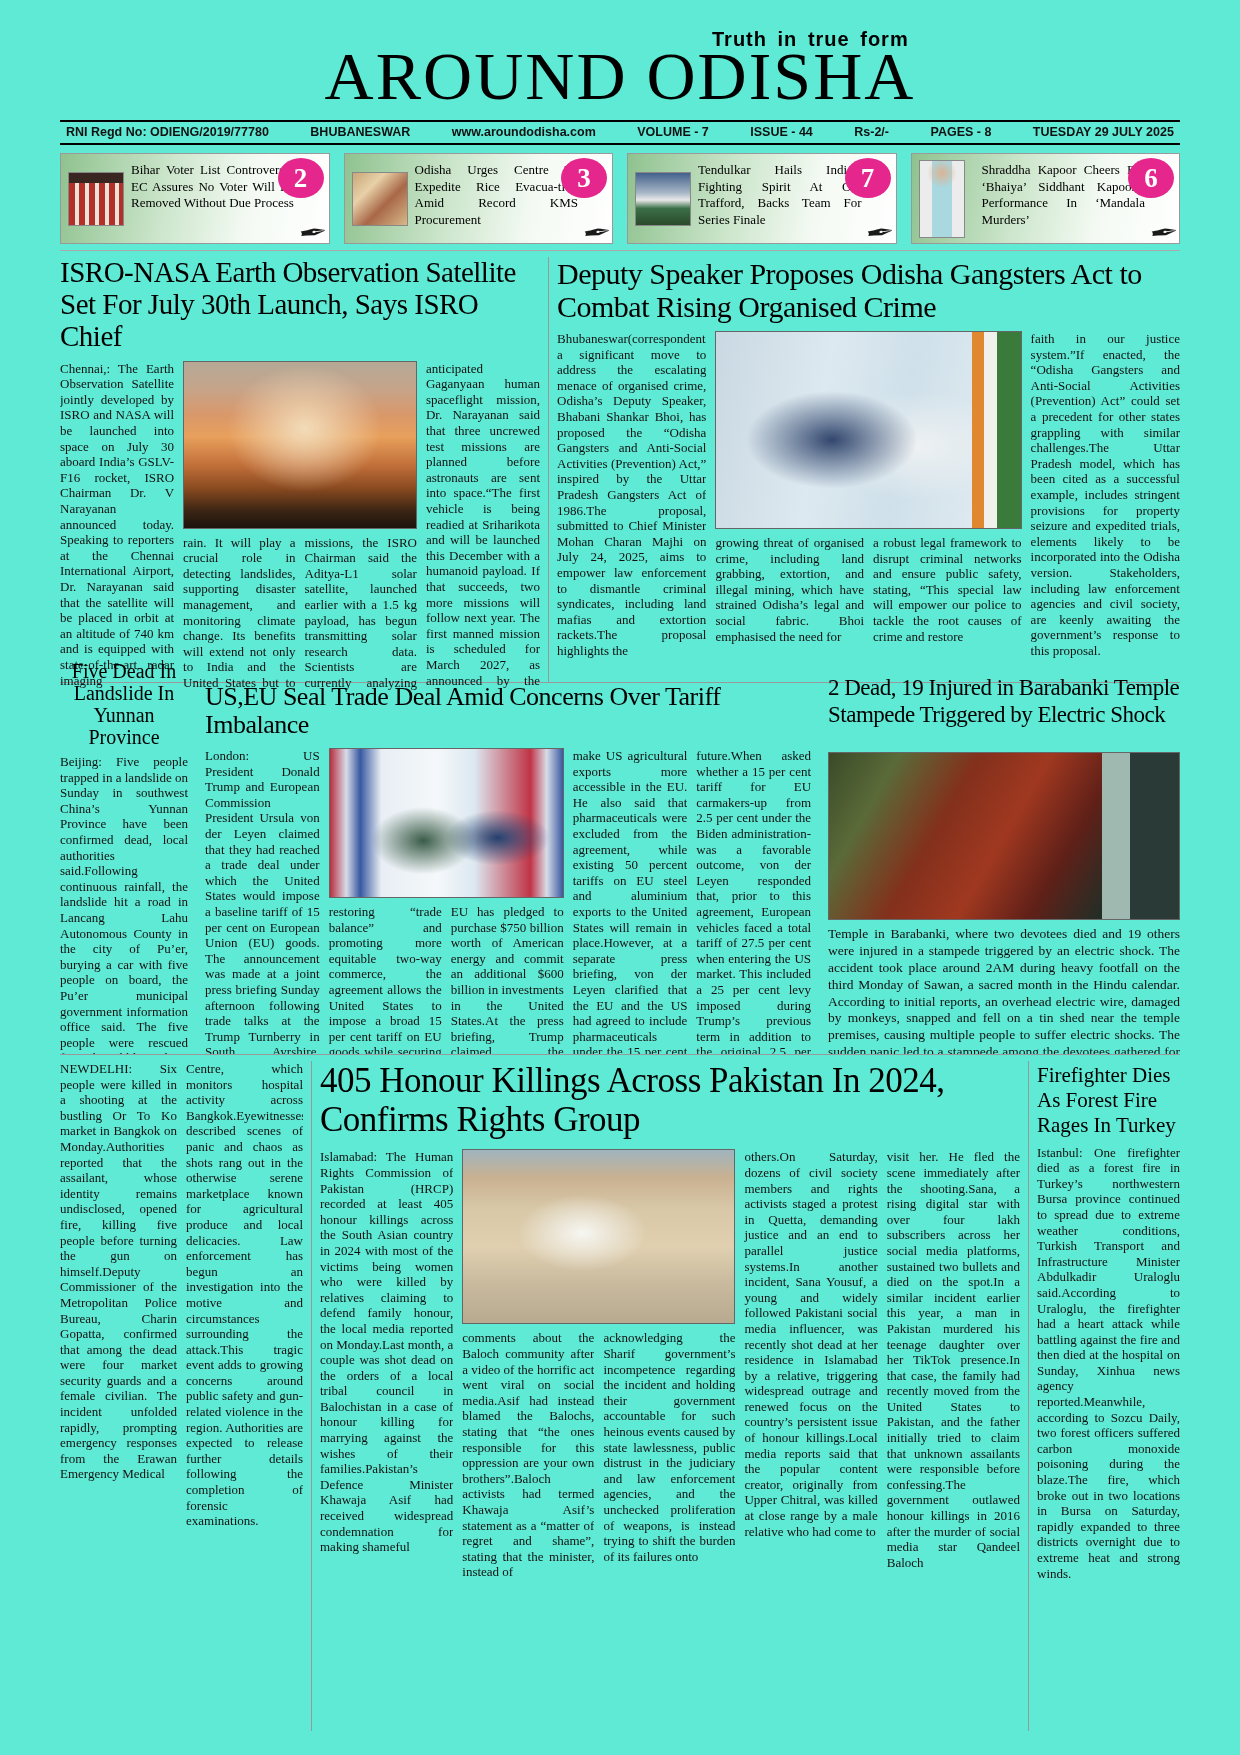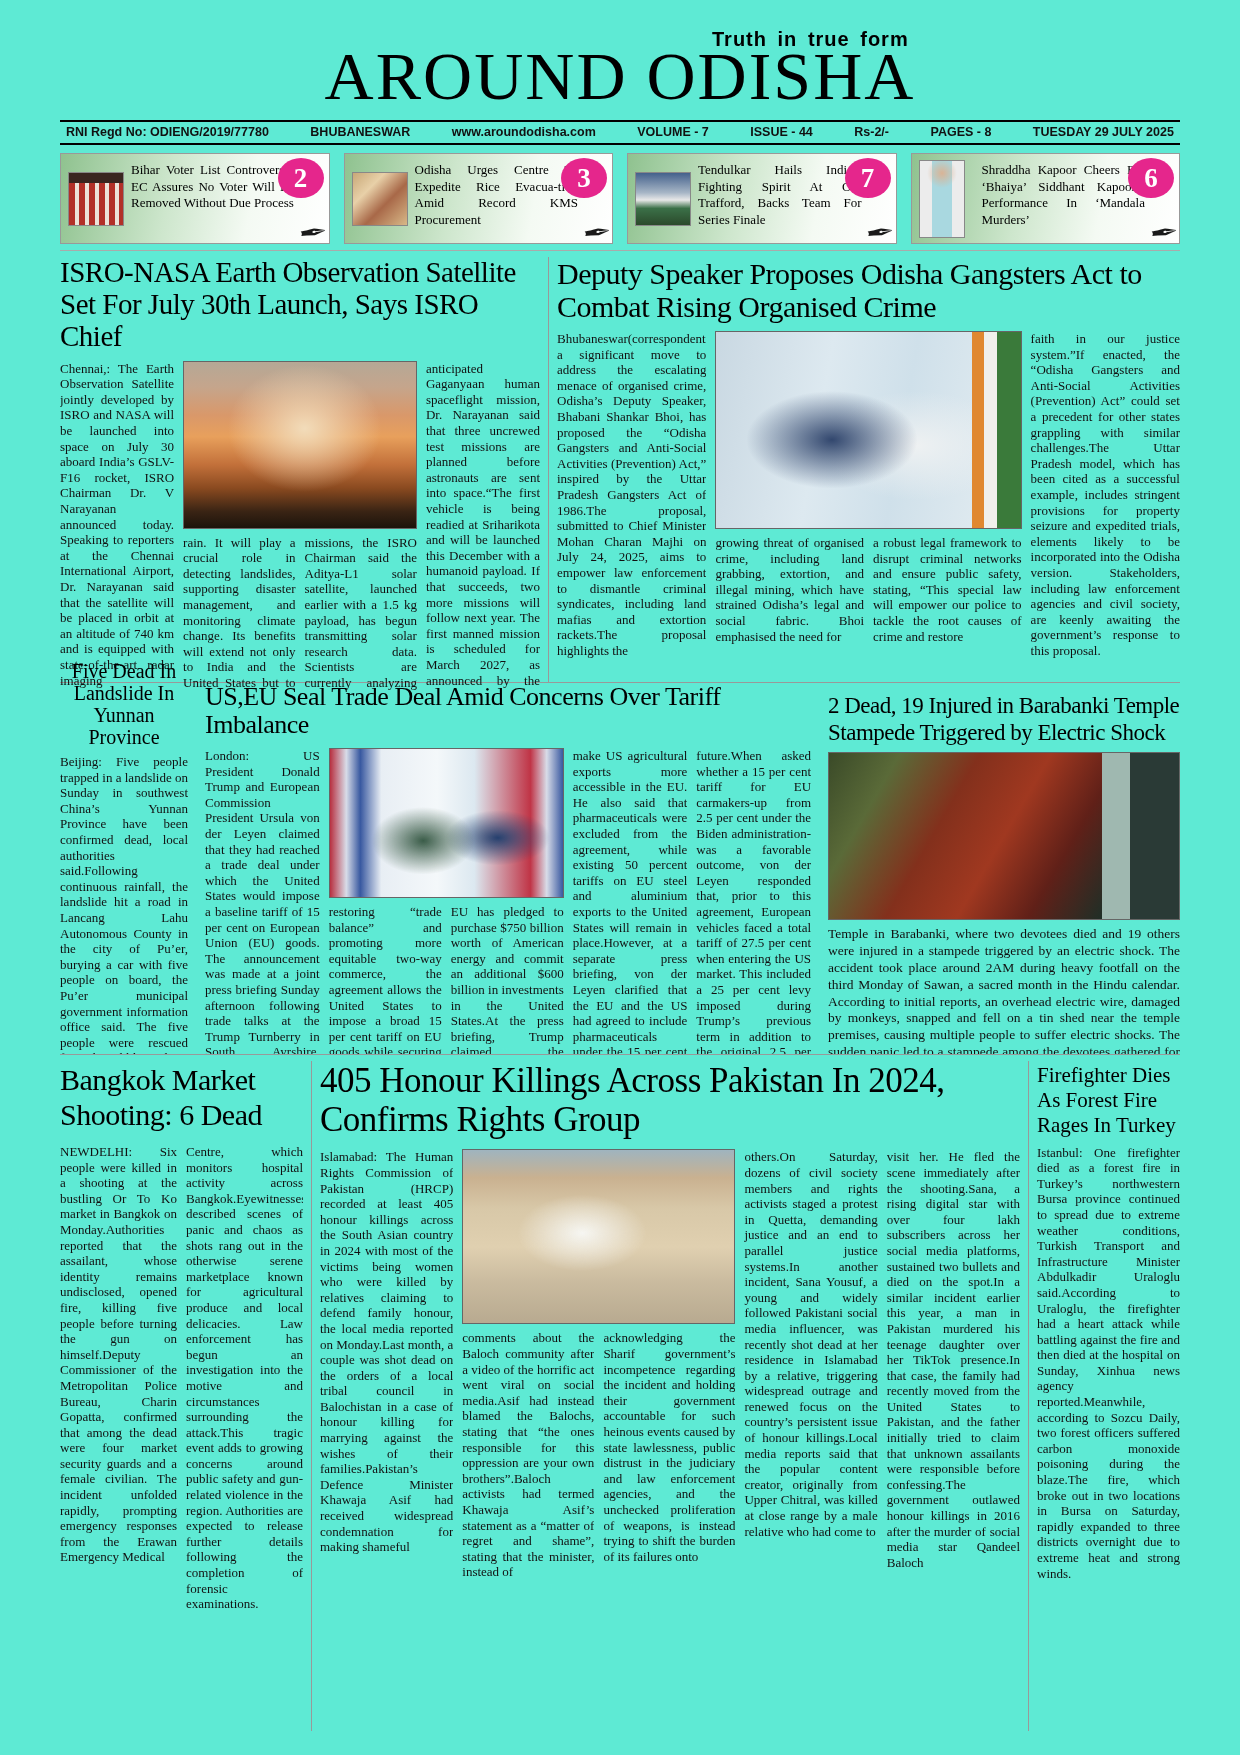--- a/index.html
+++ b/index.html
@@ -93,21 +93,21 @@
   .art-yunnan .col { height:300px; }
   .art-useu { width:606px; }
   .art-useu .headline { font-size:26px; margin-bottom:8px; }
   .art-useu .cols { height:306px; }
   .ph-useu { height:150px;
     background:
       radial-gradient(ellipse at 40% 62%, #3a5c48 0%, rgba(58,92,72,0) 26%),
       radial-gradient(ellipse at 72% 60%, #25406e 0%, rgba(37,64,110,0) 22%),
       linear-gradient(90deg,#b83040 0%,#d8dce8 7%,#3858a0 13%,#e8eef4 22%,#f4f8fa 46%,#dce8f0 62%,#c03446 86%,#d8dce8 93%,#3858a0 100%); }
   .art-bara { flex:1; }
-  .art-bara .headline { font-size:23px; margin-bottom:6px; line-height:1.15; }
+  .art-bara .headline { font-size:23px; margin-bottom:24px; line-height:1.15; }
   .bara-row { display:flex; gap:8px; }
   .bara-lead { width:84px; font-size:13px; line-height:1.25; text-align:justify; overflow:hidden; }
   .ph-bara { flex:1; height:168px;
     background:
       linear-gradient(to right, rgba(0,0,0,0) 0 78%, #9fb8b0 78% 86%, #2a3a36 86% 100%),
       linear-gradient(120deg,#3a4a28 0%,#5a6a38 16%,#83301c 34%,#a03820 50%,#602018 66%,#1a3028 84%,#405048 100%); }
   .bara-body { margin-top:6px; font-size:13.5px; line-height:1.25; text-align:justify; overflow:hidden; height:128px; }
   
   .sec3 { height:676px; padding-top:6px; }
   .art-bangkok { width:243px; }
@@ -228,21 +228,20 @@
       <div class="headline">2 Dead, 19 Injured in Barabanki Temple Stampede Triggered by Electric Shock</div>
       <div class="bara-row">
         <div class="photo ph-bara"></div>
       </div>
       <div class="bara-body">Temple in Barabanki, where two devotees died and 19 others were injured in a stampede triggered by an electric shock. The accident took place around 2AM during heavy footfall on the third Monday of Sawan, a sacred month in the Hindu calendar. According to initial reports, an overhead electric wire, damaged by monkeys, snapped and fell on a tin shed near the temple premises, causing multiple people to suffer electric shocks. The sudden panic led to a stampede among the devotees gathered for darshan.</div>
     </div>
   </div>
 
   <div class="band sec3">
     <div class="art-bangkok">
-      <div class="headline">Bangkok Market Shooting: 6 Dead</div>
       <div class="cols">
         <div class="col">NEWDELHI: Six people were killed in a shooting at the bustling Or To Ko market in Bangkok on Monday.Authorities reported that the assailant, whose identity remains undisclosed, opened fire, killing five people before turning the gun on himself.Deputy Commissioner of the Metropolitan Police Bureau, Charin Gopatta, confirmed that among the dead were four market security guards and a female civilian. The incident unfolded rapidly, prompting emergency responses from the Erawan Emergency Medical</div>
         <div class="col">Centre, which monitors hospital activity across Bangkok.Eyewitnesses described scenes of panic and chaos as shots rang out in the otherwise serene marketplace known for agricultural produce and local delicacies. Law enforcement has begun an investigation into the motive and circumstances surrounding the attack.This tragic event adds to growing concerns around public safety and gun-related violence in the region. Authorities are expected to release further details following the completion of forensic examinations.</div>
       </div>
     </div>
     <div class="vdiv"></div>
     <div class="art-honour">
       <div class="headline">405 Honour Killings Across Pakistan In 2024, Confirms Rights Group</div>
       <div class="cols">
         <div class="col">Islamabad: The Human Rights Commission of Pakistan (HRCP) recorded at least 405 honour killings across the South Asian country in 2024 with most of the victims being women who were killed by relatives claiming to defend family honour, the local media reported on Monday.Last month, a couple was shot dead on the orders of a local tribal council in Balochistan in a case of honour killing for marrying against the wishes of their families.Pakistan’s Defence Minister Khawaja Asif had received widespread condemnation for making shameful</div>

